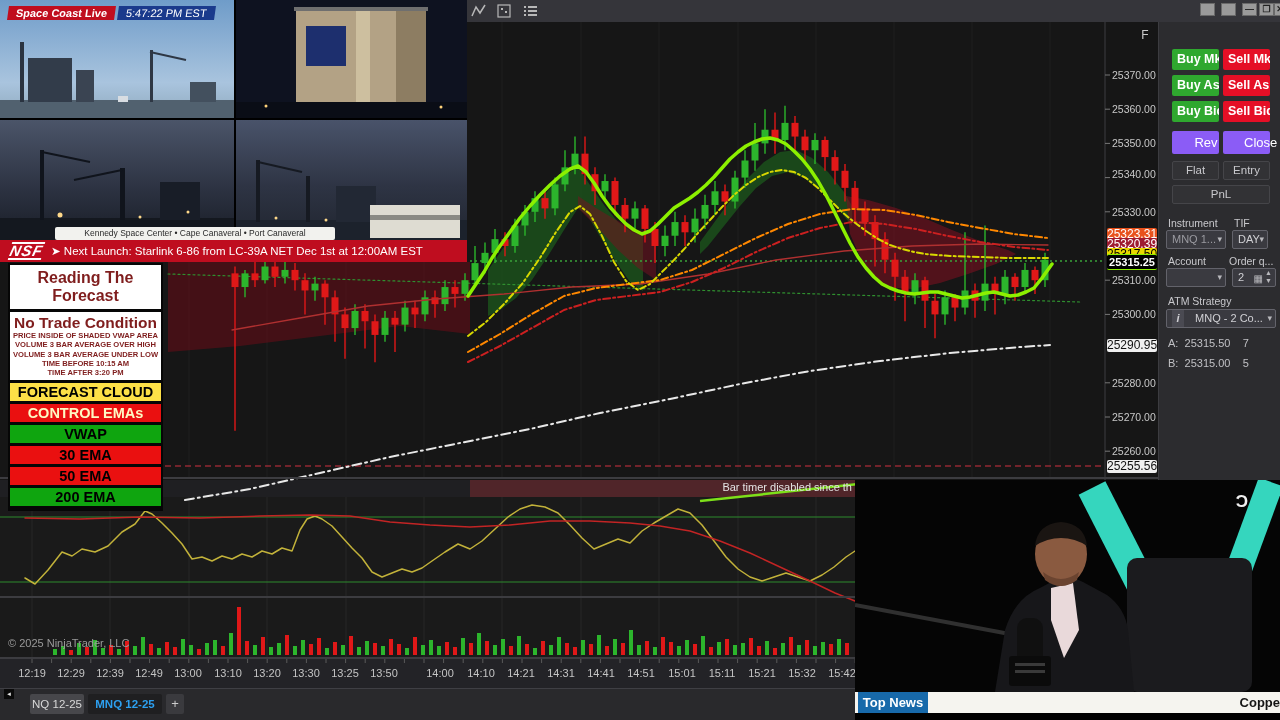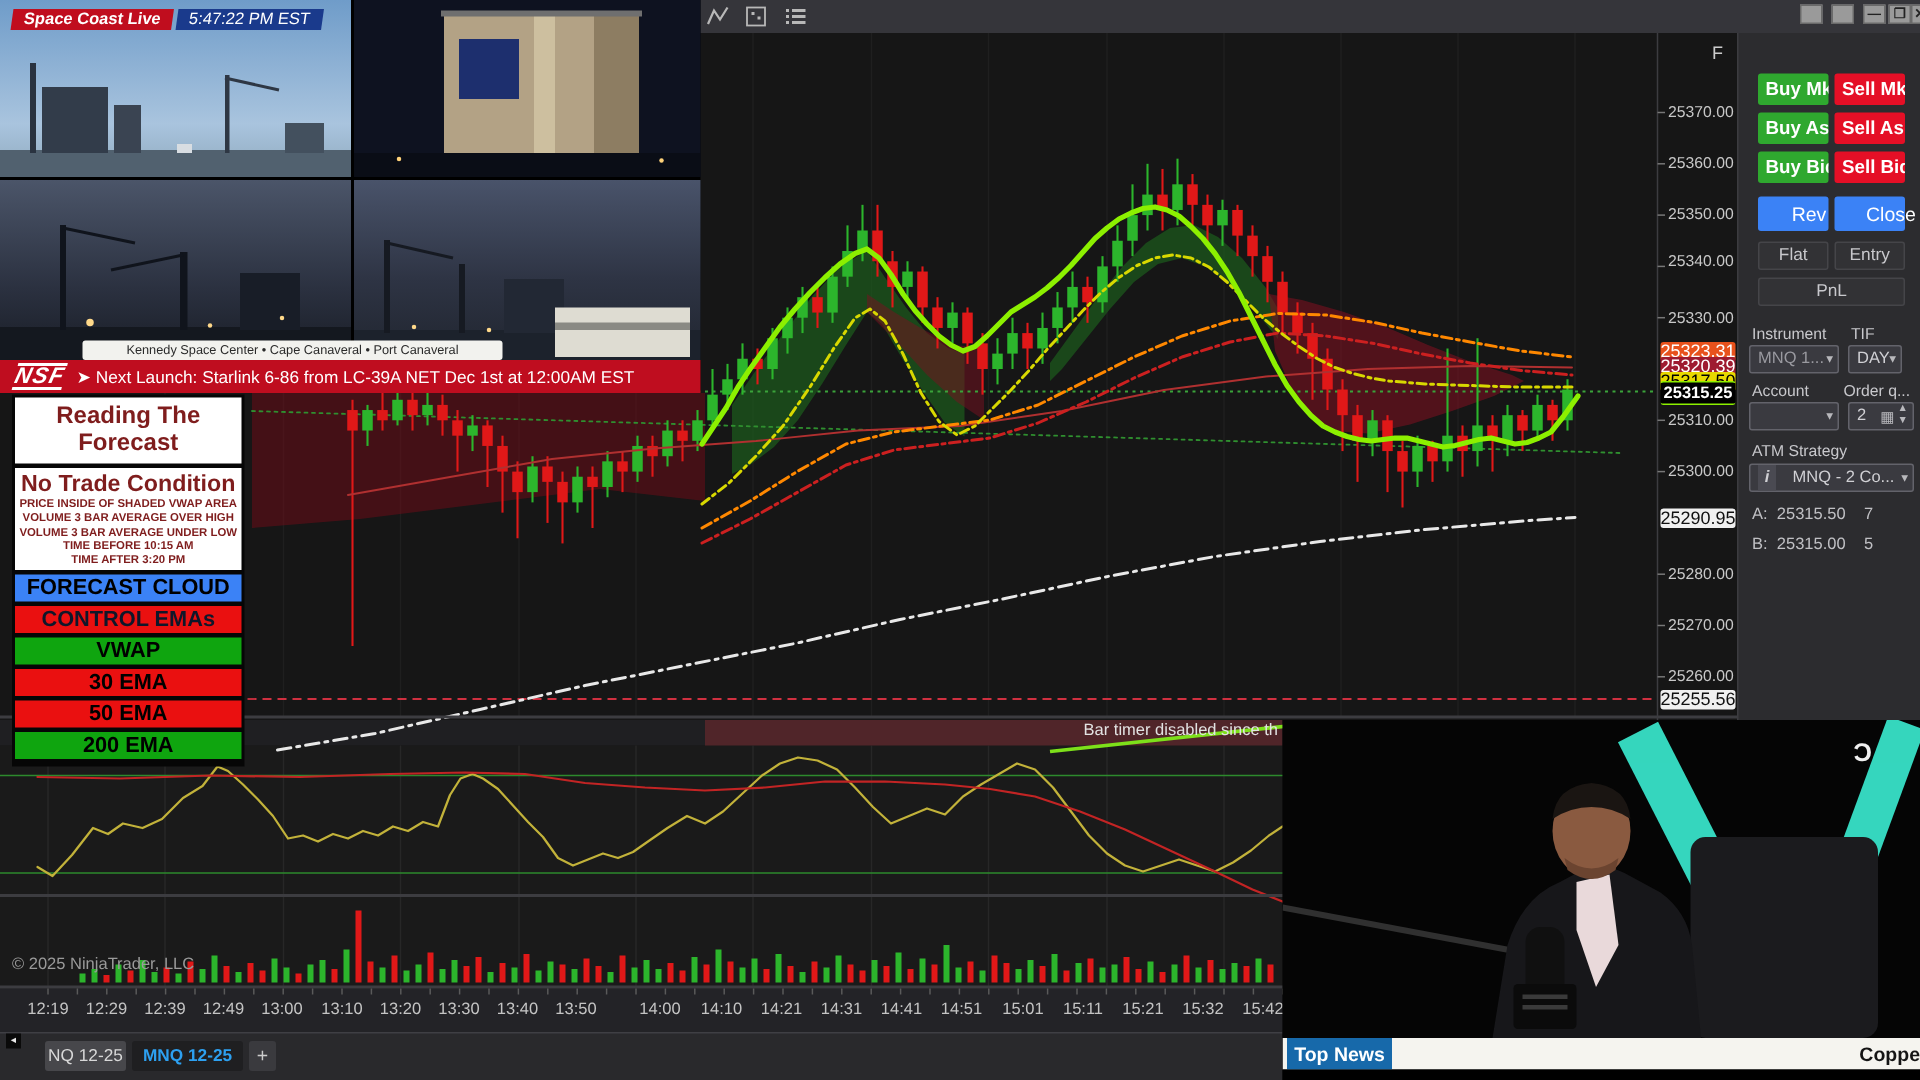--- a/index.html
+++ b/index.html
@@ -64,21 +64,21 @@
   #tab-add { left:166px; width:18px; background:#3a3a3e; color:#cccccc; font-size:13px; }
   #tab-scroll-left { position:absolute; left:4px; top:0px; width:10px; height:10px; background:#0a0a0a; color:#e8e8e8;
                      font-size:7px; line-height:10px; text-align:center; }
 
   
   #trade-panel { position:absolute; left:1158px; top:22px; width:122px; height:458px; background:#2c2c2f; z-index:5;
                  border-left:1px solid #3c3c40; }
   .obtn { position:absolute; width:47px; height:21px; color:#fff; font-size:12.5px; font-weight:bold;
           line-height:21px; padding-left:5px; white-space:nowrap; overflow:hidden; border-radius:2px; }
   .obtn.green { background:#2fa82f; } .obtn.red { background:#e50f26; }
-  .bluebtn { position:absolute; width:47px; height:23px; background:#3b82f6; color:#fff; font-size:13px;
+  .bluebtn { position:absolute; width:47px; height:23px; background:#8b5cf6; color:#fff; font-size:13px;
              text-align:center; line-height:23px; border-radius:2px;padding-left:21px; }
   .darkbtn { position:absolute; background:#323235; border:1px solid #454549; color:#c8c8cc; font-size:11.5px;
              text-align:center; border-radius:2px; }
   .tp-label { position:absolute; color:#c8c8cc; font-size:10.5px; }
   .tp-dd { position:absolute; height:19px; background:#3a3a40; border:1px solid #63636b; border-radius:2px;
            color:#d0d0d4; font-size:11px; line-height:17px; padding-left:5px; white-space:nowrap; overflow:hidden; }
   .tp-dd .chev { position:absolute; right:3px; top:0; color:#b8b8bc; font-size:9px; }
   .tp-line { position:absolute; color:#c0c0c4; font-size:11px; }
 
   
@@ -527,21 +527,21 @@
     </div>
   <div id="time-labels">
       <div class="timelabel" style="left: 32px;">12:19</div>
       <div class="timelabel" style="left: 71px;">12:29</div>
       <div class="timelabel" style="left: 110px;">12:39</div>
       <div class="timelabel" style="left: 149px;">12:49</div>
       <div class="timelabel" style="left: 188px;">13:00</div>
       <div class="timelabel" style="left: 228px;">13:10</div>
       <div class="timelabel" style="left: 267px;">13:20</div>
       <div class="timelabel" style="left: 306px;">13:30</div>
-      <div class="timelabel" style="left: 345px;">13:40</div>
+      <div class="timelabel" style="left: 345px;">13:25</div>
       <div class="timelabel" style="left: 384px;">13:50</div>
       <div class="timelabel" style="left: 440px;">14:00</div>
       <div class="timelabel" style="left: 481px;">14:10</div>
       <div class="timelabel" style="left: 521px;">14:21</div>
       <div class="timelabel" style="left: 561px;">14:31</div>
       <div class="timelabel" style="left: 601px;">14:41</div>
       <div class="timelabel" style="left: 641px;">14:51</div>
       <div class="timelabel" style="left: 682px;">15:01</div>
       <div class="timelabel" style="left: 722px;">15:11</div>
       <div class="timelabel" style="left: 762px;">15:21</div>
@@ -619,22 +619,22 @@
       <div id="fp-cond-title">No Trade Condition</div>
       <div id="fp-cond-lines">
           <div class="fp-cond-line">PRICE INSIDE OF SHADED VWAP AREA</div>
           <div class="fp-cond-line">VOLUME 3 BAR AVERAGE OVER HIGH</div>
           <div class="fp-cond-line">VOLUME 3 BAR AVERAGE UNDER LOW</div>
           <div class="fp-cond-line">TIME BEFORE 10:15 AM</div>
           <div class="fp-cond-line">TIME AFTER 3:20 PM</div>
         </div>
     </div>
     <div id="fp-legend">
-        <div class="legend-bar" style="background: #3b82f6; color: rgb(0, 0, 0);">FORECAST CLOUD</div>
-        <div class="legend-bar" style="background: rgb(234, 16, 16); color: #0f172a;">CONTROL EMAs</div>
+        <div class="legend-bar" style="background: #fde047; color: rgb(0, 0, 0);">FORECAST CLOUD</div>
+        <div class="legend-bar" style="background: rgb(234, 16, 16); color: #fef9c3;">CONTROL EMAs</div>
         <div class="legend-bar" style="background: rgb(15, 165, 15); color: rgb(0, 0, 0);">VWAP</div>
         <div class="legend-bar" style="background: rgb(234, 16, 16); color: rgb(0, 0, 0);">30 EMA</div>
         <div class="legend-bar" style="background: rgb(234, 16, 16); color: rgb(0, 0, 0);">50 EMA</div>
         <div class="legend-bar" style="background: rgb(15, 165, 15); color: rgb(0, 0, 0);">200 EMA</div>
       </div>
   </div>
 
   <div id="tabbar">
     <div id="tab-scroll-left">◂</div>
     <div class="tab" id="tab-nq">NQ 12-25</div>

